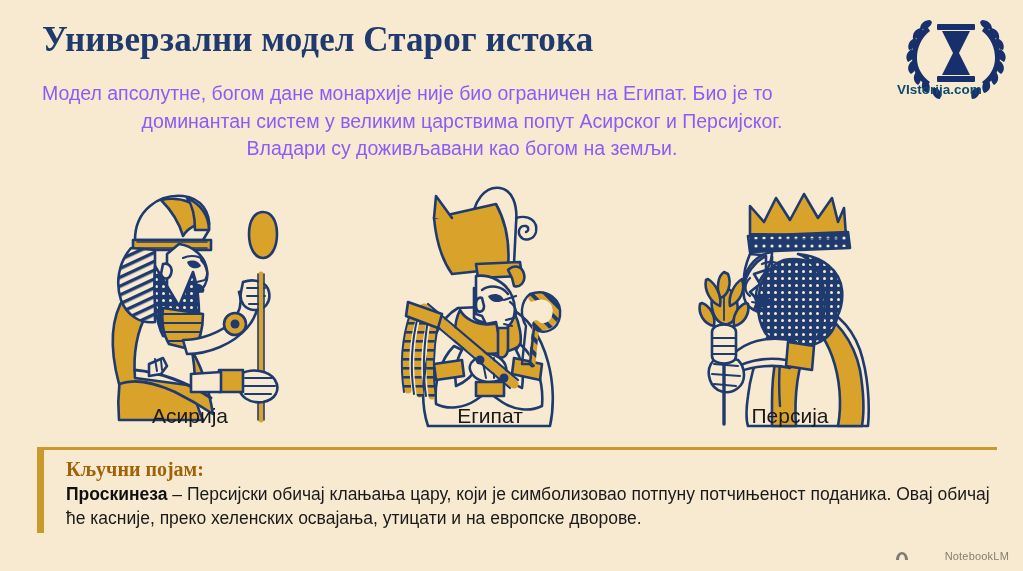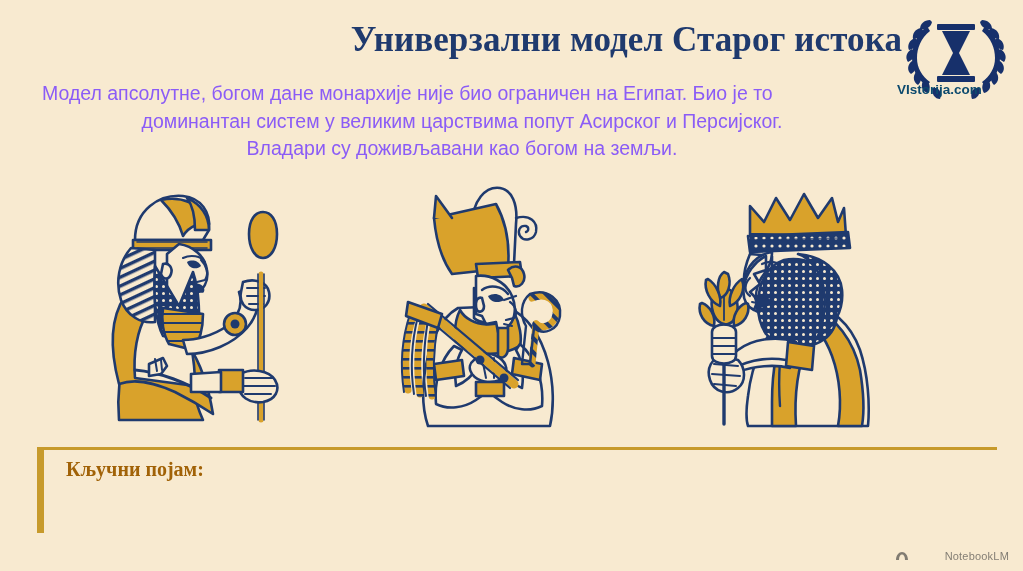--- a/index.html
+++ b/index.html
@@ -22,21 +22,20 @@
     left: 42px;
     top: 22px;
     width: 860px;
     font-family: "Liberation Serif", serif;
     font-size: 35px;
     font-weight: bold;
     color: #1f3a6e;
     letter-spacing: .1px;
     line-height: 1.05;
     white-space: nowrap;
-    text-align: right;
   }
   #subtitle {
     position: absolute;
     left: 36px;
     top: 80px;
     width: 852px;
     text-align: center;
     font-family: "Liberation Sans", sans-serif;
     font-size: 19.5px;
     color: #8b5cf6;
@@ -453,23 +452,29 @@
           <path d="M12 134 C10 144 16 154 26 156 C28 146 22 136 14 133 Z" fill="#d9a22b"></path>
           <path d="M60 134 C62 144 56 154 46 156 C44 146 50 136 58 133 Z" fill="#d9a22b"></path>
 
           <path d="M36 126 L36 150" stroke-width="1.8"></path>
         </g>
       </svg>
     </div>
 
   </div>
 
+  <div id="captions">
+    <div class="caption">Асирија</div>
+    <div class="caption">Египат</div>
+    <div class="caption">Персија</div>
+  </div>
 
   <div id="keybox">
     <div id="key-label">Кључни појам:</div>
+    <div id="key-body"><span id="key-term">Проскинеза</span><span> – Персијски обичај клањања цару, који је симболизовао потпуну потчињеност поданика. Овај обичај ће касније, преко хеленских освајања, утицати и на европске дворове.</span></div>
   </div>
 
   <div id="watermark">
     <svg width="14" height="12" viewBox="0 0 14 12">
       <path d="M1 10 C1 5 4 2 7 2 C10 2 13 5 13 10 L10 10 C10 6.5 8.7 4.6 7 4.6 C5.3 4.6 4 6.5 4 10 Z" fill="#3a3a3a"></path>
     </svg>
     <span id="watermark-text">NotebookLM</span>
   </div>
 
 </div>

